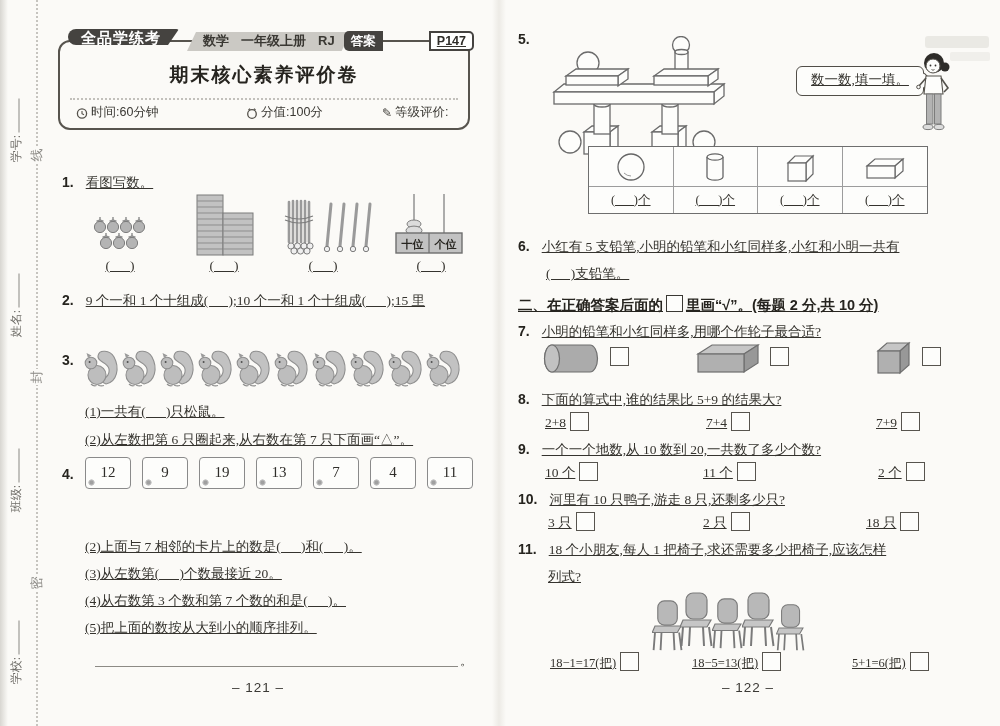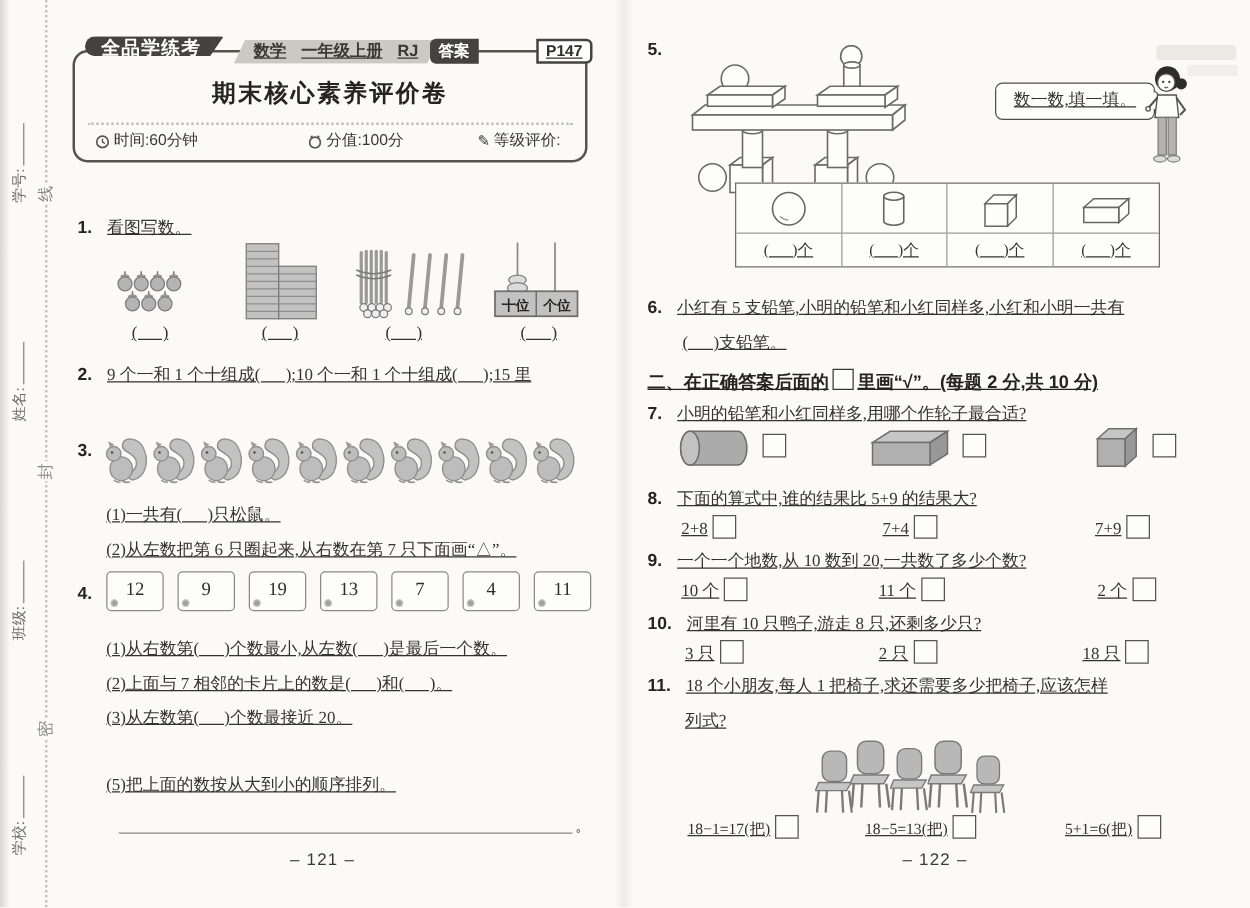--- a/index.html
+++ b/index.html
@@ -17,21 +17,21 @@
   .vlab{width:110px;text-align:center;transform:rotate(-90deg);transform-origin:center;font:12px "Liberation Serif",serif;color:#6f6d68;white-space:nowrap;}
   .vlab .ul{display:inline-block;width:34px;height:10px;border-bottom:1px solid #8a8884;margin-left:2px;}
   .seal{left:29px;width:16px;text-align:center;transform:rotate(-90deg);font:13px "Liberation Serif",serif;color:#8a8884;background:#fbfaf7;padding:3px 0;z-index:2;}
   
   .hdr{left:58px;top:40px;width:408px;height:86px;border:2px solid #57544e;border-radius:12px;background:#fbfaf7;}
   .ribbon{position:absolute;left:8px;top:-13px;height:16px;line-height:24px;padding:0 18px 0 13px;background:#454340;color:#fff;
           font:bold 15px "Liberation Sans",sans-serif;letter-spacing:1px;border-radius:12px 4px 4px 12px;
           clip-path:polygon(0 0,100% 0,calc(100% - 11px) 100%,0 100%);}
   .substrip{position:absolute;left:127px;top:-10px;height:19px;line-height:19px;padding:0 16px;background:#cbc9c4;
           font:bold 13px "Liberation Sans",sans-serif;color:#3a3833;
-          clip-path:polygon(9px 0,100% 0,calc(100% - 9px) 100%,0 100%);text-decoration:underline;}
+          clip-path:polygon(9px 0,100% 0,calc(100% - 9px) 100%,0 100%);}
   .substrip span{margin-right:12px;} .substrip span:last-child{margin-right:0;}
   .ansbadge{position:absolute;right:-6px;top:-11px;display:flex;height:20px;text-decoration:underline;}
   .ans-l{background:#454340;color:#fff;font:bold 12.5px "Liberation Sans",sans-serif;line-height:20px;padding:0 7px;border-radius:5px 0 0 5px;}
   .ans-r{background:#fff;border:2px solid #454340;color:#2f2d29;font:bold 12.5px "Liberation Sans",sans-serif;line-height:16px;padding:0 6px;border-radius:0 5px 5px 0;margin-left:46px;}
   .htitle{position:absolute;left:0;right:0;top:20px;text-align:center;font:bold 19px "Liberation Sans",sans-serif;letter-spacing:2px;color:#26241f;}
   .hdots{position:absolute;left:10px;right:10px;top:56px;border-top:2px dotted #c2c0bb;}
   .hinfo{position:absolute;left:14px;right:8px;top:62px;height:20px;font:12.5px "Liberation Sans",sans-serif;color:#3a3833;}
   .hinfo .ig{position:absolute;top:0;display:flex;align-items:center;gap:3px;}
   
   .sec{font:bold 14.5px "Liberation Sans",sans-serif;color:#26241f;}
@@ -221,23 +221,23 @@
         <use href="#sym-squirrel"></use>
       </svg>
   </div>
   <div class="abs qt pre" style="left:85px;top:403px">(1)一共有(      )只松鼠。</div>
   <div class="abs qt pre" style="left:85px;top:431px">(2)从左数把第 6 只圈起来,从右数在第 7 只下面画“△”。</div>
 
   <div class="abs qnum" style="left:62px;top:466px">4.</div>
   <div class="abs" style="left:85px;top:457px">
     <span class="card">12</span><span class="card">9</span><span class="card">19</span><span class="card">13</span><span class="card">7</span><span class="card">4</span><span class="card">11</span>
   </div>
-  <div class="abs qt pre" style="left:85px;top:510px">(1)从右数第(      )个数最小,从左数(      )是最后一个数。</div>
   <div class="abs qt pre" style="left:85px;top:538px">(2)上面与 7 相邻的卡片上的数是(      )和(      )。</div>
   <div class="abs qt pre" style="left:85px;top:565px">(3)从左数第(      )个数最接近 20。</div>
+  <div class="abs qt pre" style="left:85px;top:592px">(4)从右数第 3 个数和第 7 个数的和是(      )。</div>
   <div class="abs qt pre" style="left:85px;top:619px">(5)把上面的数按从大到小的顺序排列。</div>
   <div class="abs ansline" style="left:95px;top:648px;width:363px;height:18px"></div>
   <div class="abs small" style="left:460px;top:653px">。</div>
   <div class="abs pnum" style="left:198px;top:680px">– 121 –</div>
 
   <div class="abs qnum" style="left:518px;top:31px">5.</div>
   <svg class="abs" style="left:536px;top:36px" width="200" height="120">
     <g fill="#fdfdfb" stroke="#6b6b6b" stroke-width="1.3">
       <circle cx="34" cy="106" r="11"></circle>
       <circle cx="168" cy="106" r="11"></circle>

